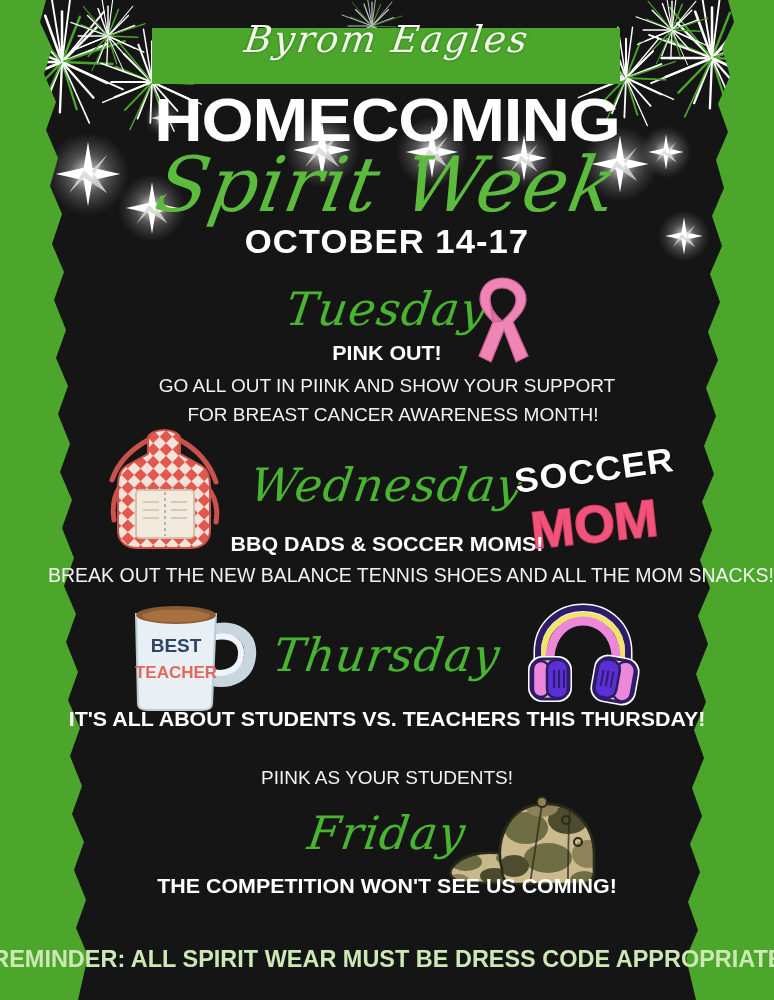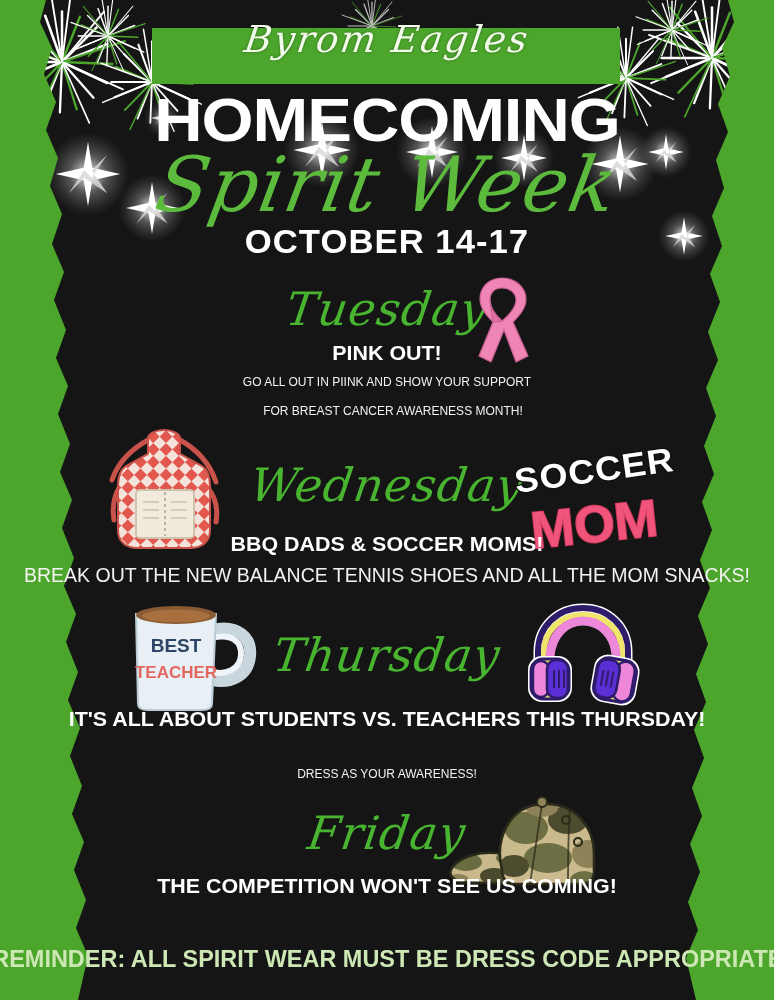--- a/index.html
+++ b/index.html
@@ -97,21 +97,21 @@
     font-size:21px;
     color:#FFFFFF;
     transform:scaleX(1.02);
     white-space:nowrap;
   }
   .body-line{
     position:absolute;left:0;right:0;
     text-align:center;
     font-family:"Liberation Sans",sans-serif;
     font-weight:normal;
-    font-size:12px;
+    font-size:19px;
     color:#F2F2F2;
     transform:scaleX(1.0);
     white-space:nowrap;
   }
 
   .reminder{
     position:absolute;left:0;right:0;top:946px;
     text-align:center;
     font-family:"Liberation Sans",sans-serif;
     font-weight:bold;
@@ -294,21 +294,21 @@
   <svg class="art" style="left:512px;top:442px;" width="166" height="116" viewBox="0 0 166 116">
     <g transform="rotate(-8 83 34)">
       <text x="83" y="40" text-anchor="middle" font-family="Liberation Sans, sans-serif" font-weight="bold" font-size="34" fill="#FFFFFF" stroke="#111111" stroke-width="2.6" paint-order="stroke" letter-spacing="1" transform="scale(1.06,1)" style="transform-origin:83px 40px;">SOCCER</text>
     </g>
     <g transform="rotate(-6 83 88)">
       <text x="83" y="100" text-anchor="middle" font-family="Liberation Sans, sans-serif" font-weight="bold" font-size="52" fill="#F0547A" stroke="#D23A60" stroke-width="2" paint-order="stroke" letter-spacing="0">MOM</text>
     </g>
   </svg>
 
   <div class="head-line" style="top:532px;">BBQ DADS &amp; SOCCER MOMS!</div>
-  <div class="body-line" style="top:564px;font-size:19.5px;">BREAK OUT THE NEW BALANCE TENNIS SHOES AND ALL THE MOM SNACKS!</div>
+  <div class="body-line" style="top:564px;font-size:19.5px;text-align:right;">BREAK OUT THE NEW BALANCE TENNIS SHOES AND ALL THE MOM SNACKS!</div>
 
   <svg class="art" style="left:116px;top:600px;" width="144" height="112" viewBox="0 0 144 112">
     <path d="M96,30 C122,24 136,38 134,56 C132,76 114,84 96,80" fill="none" stroke="#C9D6DE" stroke-width="12" stroke-linecap="round"></path>
     <path d="M96,38 C116,33 126,42 125,55 C124,70 110,75 96,72" fill="none" stroke="#EEF4F7" stroke-width="6" stroke-linecap="round"></path>
     <path d="M20,14 L100,14 L96,104 C96,108 92,110 86,110 L32,110 C26,110 22,108 22,104 Z" fill="#E8F0F5" stroke="#BACCD6" stroke-width="2"></path>
     <ellipse cx="60" cy="15" rx="40" ry="9" fill="#8A5A33"></ellipse>
     <ellipse cx="60" cy="16" rx="34" ry="6.5" fill="#A8703F"></ellipse>
     <text x="60" y="52" text-anchor="middle" font-family="Liberation Sans, sans-serif" font-weight="bold" font-size="19" fill="#2E4566">BEST</text>
     <text x="60" y="78" text-anchor="middle" font-family="Liberation Sans, sans-serif" font-weight="bold" font-size="17" fill="#E2685F">TEACHER</text>
   </svg>
@@ -338,21 +338,21 @@
     <rect x="93" y="62" width="18" height="40" rx="9" fill="#EC87DA" stroke="#2E1C6B" stroke-width="2.4" transform="rotate(10 93 82)"></rect>
     <rect x="74" y="63" width="22" height="38" rx="9" fill="#5B2FD6" stroke="#2E1C6B" stroke-width="2.6" transform="rotate(10 93 82)"></rect>
     <g stroke="#2E1C6B" stroke-width="2" transform="rotate(10 93 82)">
       <line x1="80" y1="74" x2="80" y2="90"></line>
         <line x1="85" y1="74" x2="85" y2="90"></line>
       <line x1="90" y1="74" x2="90" y2="90"></line>
     </g>
   </svg>
 
   <div class="head-line" style="top:707px;">IT'S ALL ABOUT STUDENTS VS. TEACHERS THIS THURSDAY!</div>
-  <div class="body-line" style="top:767px;">DRESS AS YOUR AWARENESS!</div>
+  <div class="body-line" style="top:767px;">PIINK AS YOUR STUDENTS!</div>
 
   <div class="day-script" style="left:0;right:0;top:806px;">Friday</div>
 
   <svg class="art" style="left:442px;top:792px;" width="166" height="108" viewBox="0 0 166 108">
     <defs>
       <clipPath id="capClip">
         <path d="M60,78 C52,46 68,14 100,12 C132,10 152,34 152,62 L152,80
                  C152,88 146,92 138,92 L74,92 C64,92 60,86 60,78 Z"></path>
       </clipPath>
       <clipPath id="brimClip">

